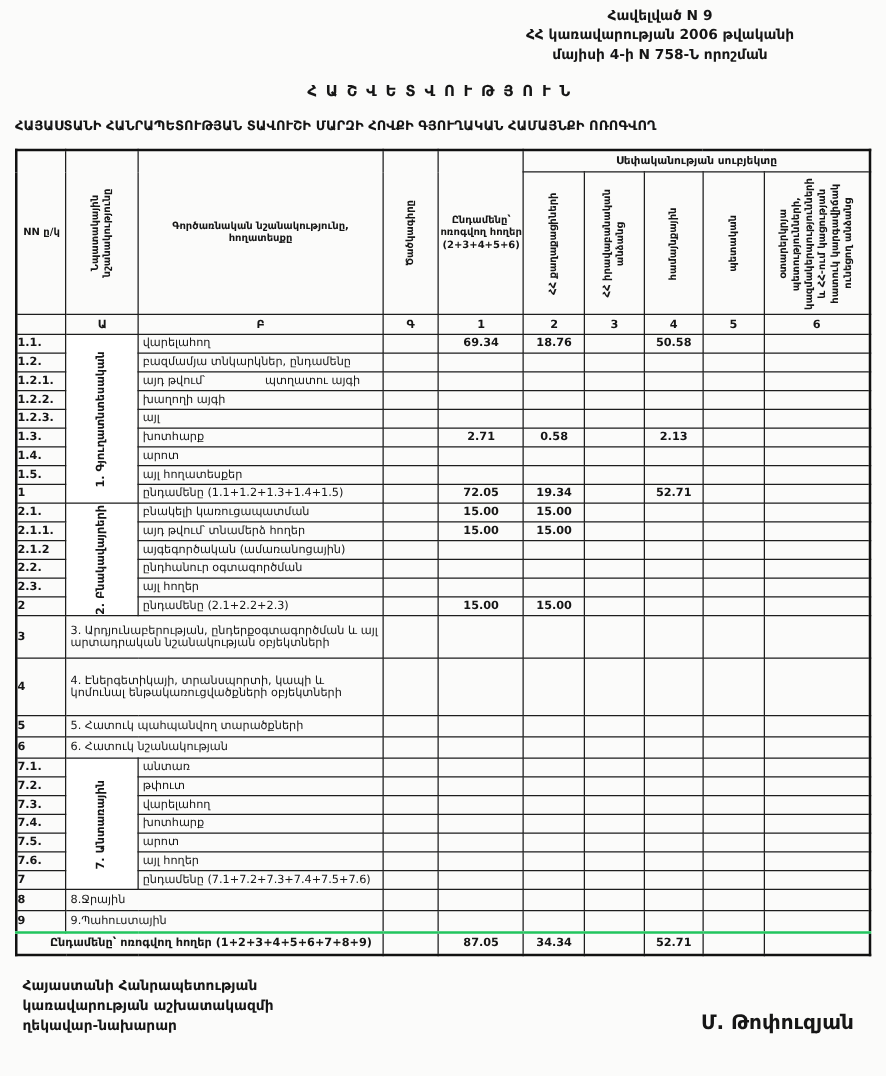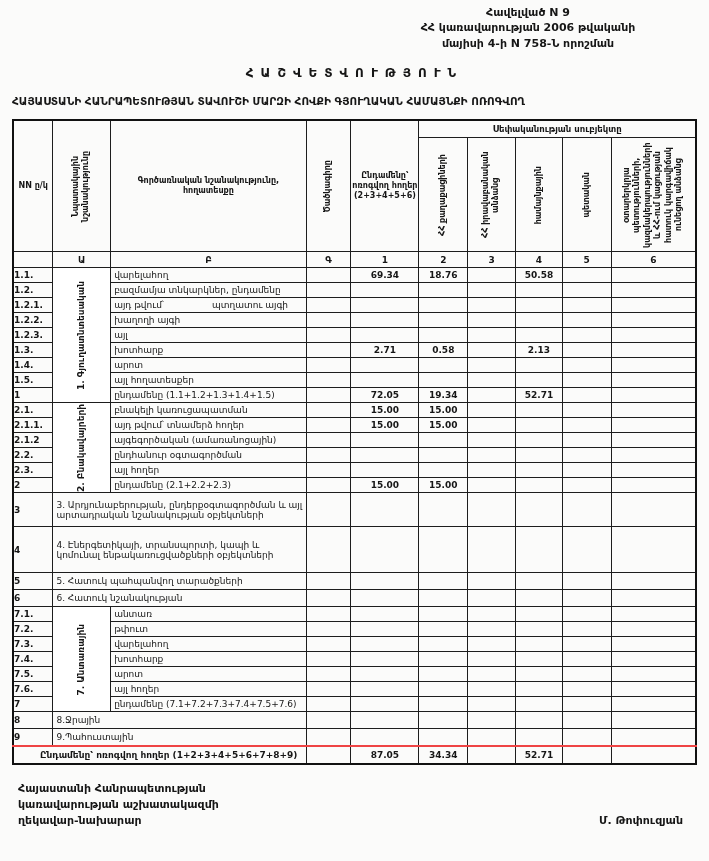--- a/index.html
+++ b/index.html
@@ -53,32 +53,32 @@
 
   .nn { text-align:left; font-size:9px; font-weight:bold; }
   .nm { font-size:9px; padding:0 3px; text-align:left; line-height:1.15; }
   .nm.ctr { text-align:left; }
   .nm.split { display:table-cell; }
   .nm.split .sp2 { margin-left:48px; }
   .cd { }
   .vl { text-align:center; font-size:9px; font-weight:bold; }
 
   tr.totalrow { height:18px; }
-  tr.totalrow td { border-top:2px solid #ef4444;margin-left:16px; }
+  tr.totalrow td { border-top:2px solid #22c55e;margin-left:16px; }
   .total-label { font-size:9px; font-weight:bold; padding-left:26px; }
 
   .hdr2 { height:114px; }
   .hdr-total { font-size:8px; font-weight:bold; text-align:center; }
 
   .footer {
     display:flex; justify-content:space-between; align-items:flex-end;
     margin-top:16px; padding:0 14px 0 6px;
   }
   .footer .left { font-weight:bold; font-size:11px; line-height:1.45; }
-  .footer .right { font-weight:bold; font-size:11px; padding-bottom:2px; }
+  .footer .right { font-weight:bold; font-size:16px; padding-bottom:2px; }
 </style>
 </head>
 <body>
 
 <div class="page">
 
   <div class="apx">
     <div>Հավելված N 9</div>
     <div>ՀՀ կառավարության 2006 թվականի</div>
     <div>մայիսի 4-ի N 758-Ն որոշման</div>

